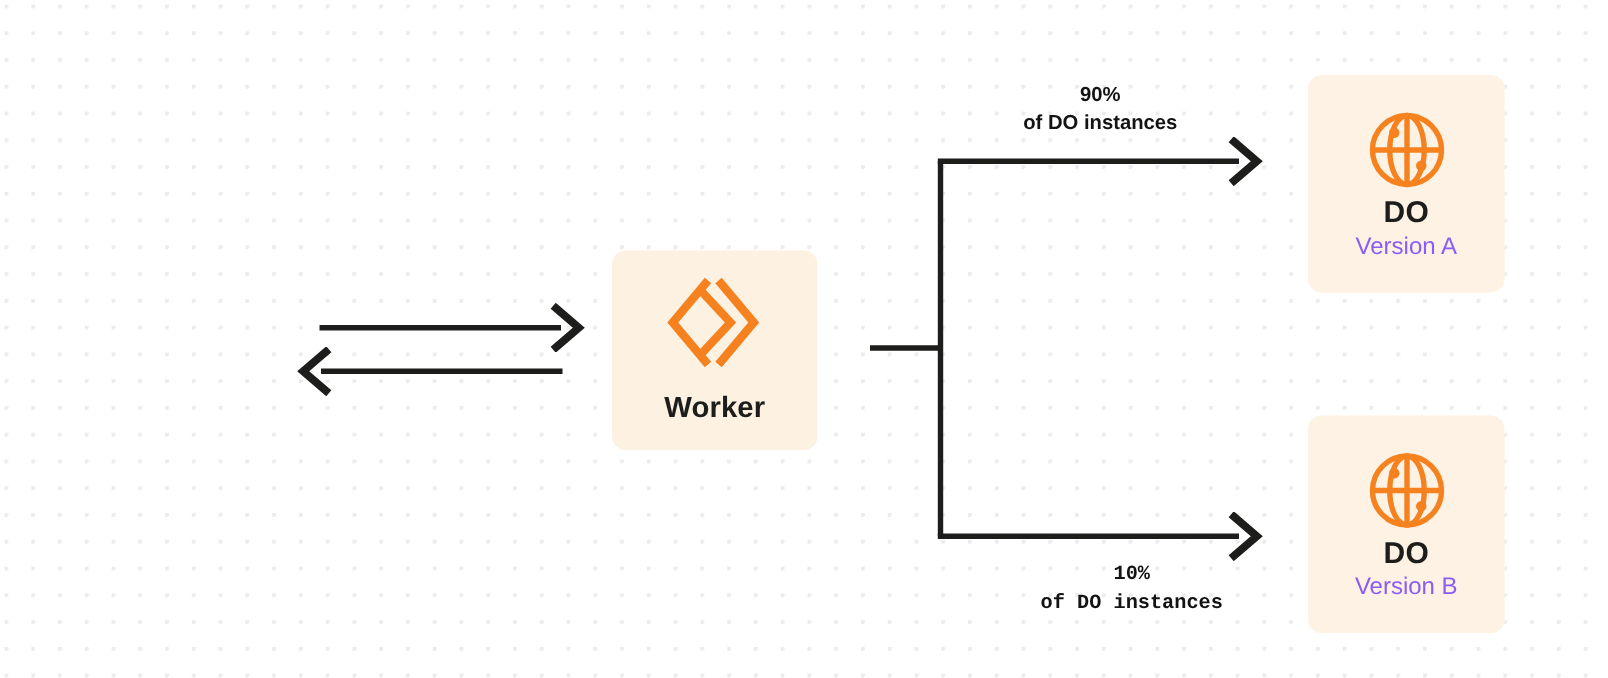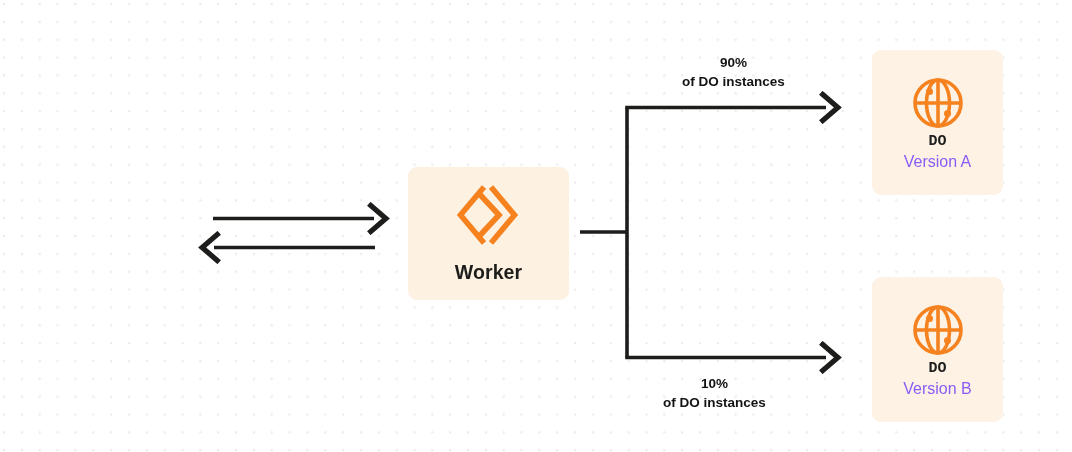--- a/index.html
+++ b/index.html
@@ -35,44 +35,43 @@
   .node.client {
     left: 43px;
     top: 168px;
     width: 142px;
     height: 131px;
     background: #f5f5f7;
   }
   .node.worker {
     left: 408px;
     top: 167px;
-    width: 161px;
+    width: 137px;
     height: 133px;
     background: #fdf1e2;
   }
   .node.do {
     left: 872px;
     width: 131px;
     height: 145px;
     background: #fdf2e4;
   }
   .node.do-a { top: 50px; }
   .node.do-b { top: 277px; }
 
   .node-title {
     font-size: 19.5px;
     font-weight: bold;
     color: #1d1d1b;
     letter-spacing: 0.1px;
     line-height: 1.1;
   }
   .node.do .node-title {
-    font-size: 15px;
+    font-size: 20px;
     margin-top: 2px;
-    font-family: Liberation Mono, monospace;
   }
   .node-sub {
     font-size: 16px;
     font-weight: 400;
     color: #8b5cf6;
     margin-top: 3px;
     line-height: 1.1;
   }
   .node.worker .node-title {
     margin-top: 15px;
@@ -87,21 +86,21 @@
   .edge-label {
     position: absolute;
     text-align: center;
     font-size: 13.5px;
     font-weight: bold;
     color: #131313;
     line-height: 1.42;
     white-space: nowrap;
   }
   .edge-label.top  { left: 606px; top: 53px;  width: 255px; }
-  .edge-label.bot  { left: 587px; top: 374px; width: 255px; }
+  .edge-label.bot  { left: 627px; top: 374px; width: 255px; font-family: Liberation Mono, monospace; }
 
   
   #wires {
     position: absolute;
     left: 0;
     top: 0;
     width: 1072px;
     height: 452px;
     pointer-events: none;
   }

